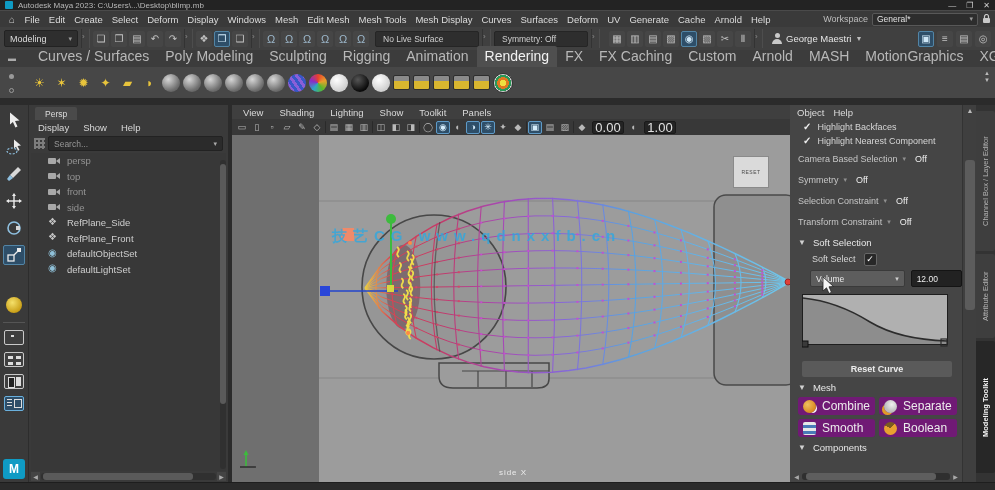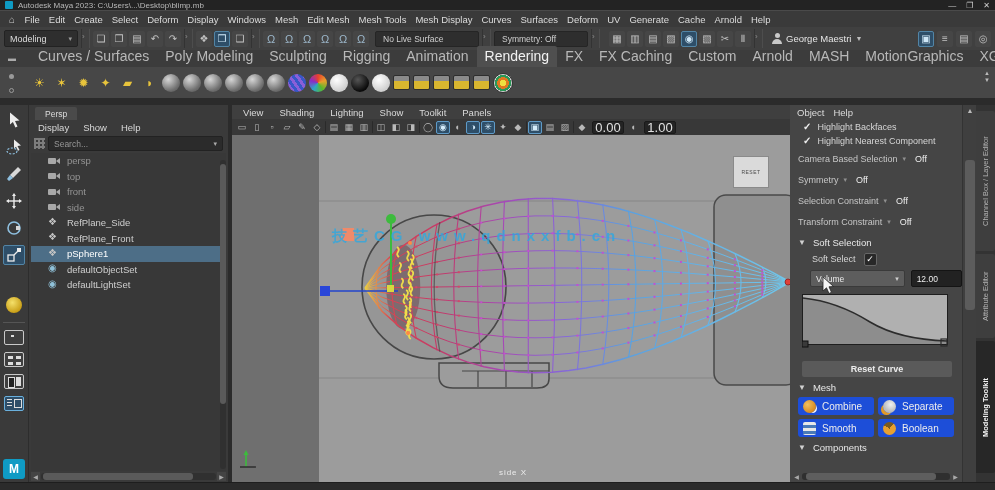--- a/index.html
+++ b/index.html
@@ -134,21 +134,21 @@
   .sect .tri{font-size:8px;color:#d0d0d0;}
   .softRow{display:flex;align-items:center;gap:8px;padding-left:22px;height:16px;}
   .chkbox{width:11px;height:11px;background:#282828;border:1px solid #666;border-radius:2px;color:#fff;font-size:9px;line-height:10px;text-align:center;}
   .ddRow{display:flex;align-items:center;gap:6px;padding:3px 0 3px 20px;}
   .tkdd{width:84px;height:15px;background:#5d5d5d;border:1px solid #3a3a3a;border-radius:2px;display:flex;align-items:center;padding:0 5px;font-size:8.5px;color:#ececec;}
   .tkdd .arr{margin-left:auto;font-size:7px;color:#cfcfcf;}
   .tkval{width:40px;height:15px;background:#222;border:1px solid #141414;border-radius:2px;color:#ececec;display:flex;align-items:center;padding:0 5px;font-size:8.5px;}
   .curveWrap{margin:4px 10px 0 12px;}
   .tkBtn{margin:9px 10px 0 12px;height:16px;background:#5a5a5a;border-radius:2px;display:flex;align-items:center;justify-content:center;font-size:9px;color:#ececec;font-weight:bold;}
   .mgrid{display:grid;grid-template-columns:1fr 1fr;gap:4px;padding:1px 8px 0;}
-  .mbtn{height:18px;background:#1d4ed8;border-radius:3px;display:flex;align-items:center;gap:6px;padding:0 5px;font-size:10px;color:#ececec;text-align:center;}
+  .mbtn{height:18px;background:#701a75;border-radius:3px;display:flex;align-items:center;gap:6px;padding:0 5px;font-size:12px;color:#ececec;text-align:center;}
   .mic{width:13px;height:13px;border-radius:50%;flex:0 0 auto;}
   .mic[data-icon="combine"]{background:radial-gradient(circle at 35% 35%,#f0c060,#d88a20 70%);box-shadow:3px 2px 0 -2px #f8f8f8;}
   .mic[data-icon="separate"]{background:radial-gradient(circle at 60% 35%,#f0f0f0,#bdbdbd 60%);box-shadow:-3px 3px 0 -1px #e09a28;}
   .mic[data-icon="smooth"]{border-radius:2px;background:repeating-linear-gradient(#e8e8e8 0 3px,#4a7ab8 3px 6px),#e8e8e8;background-size:100% 100%;}
   .mic[data-icon="boolean"]{background:conic-gradient(from 40deg,#e8a030 0 260deg,#7a5a20 260deg 360deg);}
   .tkhscroll{position:absolute;left:2px;right:2px;bottom:2px;height:9px;display:flex;align-items:center;gap:1px;}
   .tkhscroll .harr{width:9px;height:9px;color:#aaa;font-size:6px;display:flex;align-items:center;justify-content:center;}
   .tkhscroll .track{flex:1;height:7px;background:#2f2f2f;border-radius:3px;position:relative;}
   .tkhscroll .thumb{position:absolute;left:4px;top:0;height:7px;width:130px;background:#5e5e5e;border-radius:3px;}
   .cursor{position:absolute;left:32px;top:172px;width:13px;height:18px;z-index:5;}
@@ -198,20 +198,31 @@
         <span class="mitem">Mesh Display</span>
         <span class="mitem">Curves</span>
         <span class="mitem">Surfaces</span>
         <span class="mitem">Deform</span>
         <span class="mitem">UV</span>
         <span class="mitem">Generate</span>
         <span class="mitem">Cache</span>
         <span class="mitem">Arnold</span>
         <span class="mitem">Help</span>
       </span>
+    <span class="wsWrap">
+      <span class="wsLabel">Workspace</span>
+      <span class="wsBox">
+        <span>General*</span>
+        <span class="arr">▾</span>
+      </span>
+      <svg class="lock" viewBox="0 0 9 10">
+          <rect x="1" y="4" width="7" height="5" rx="1" fill="#c9c9c9"></rect>
+          <path d="M2.5 4 V2.5 a2 2 0 0 1 4 0 V4" fill="none" stroke="#c9c9c9" stroke-width="1.2"></path>
+        </svg>
+    </span>
   </div>
 
   <div class="statusline">
     <span class="dd" style="width:62px;">
       <span>Modeling</span>
       <span class="arr" style="margin-left:auto;">▾</span>
     </span>
     <span class="ssep"></span>
     <span style="display:flex;gap:2px;">
 
@@ -420,24 +431,20 @@
         <div class="orow">
           <span class="oicon" data-icon="transform"></span>
           <span>RefPlane_Side</span>
         </div>
 
         <div class="orow">
           <span class="oicon" data-icon="transform"></span>
           <span>RefPlane_Front</span>
         </div>
 
-        <div class="orow selected">
-          <span class="oicon" data-icon="transform"></span>
-          <span>pSphere1</span>
-        </div>
 
         <div class="orow">
           <span class="oicon" data-icon="set"></span>
           <span>defaultObjectSet</span>
         </div>
 
         <div class="orow">
           <span class="oicon" data-icon="set"></span>
           <span>defaultLightSet</span>
         </div>

